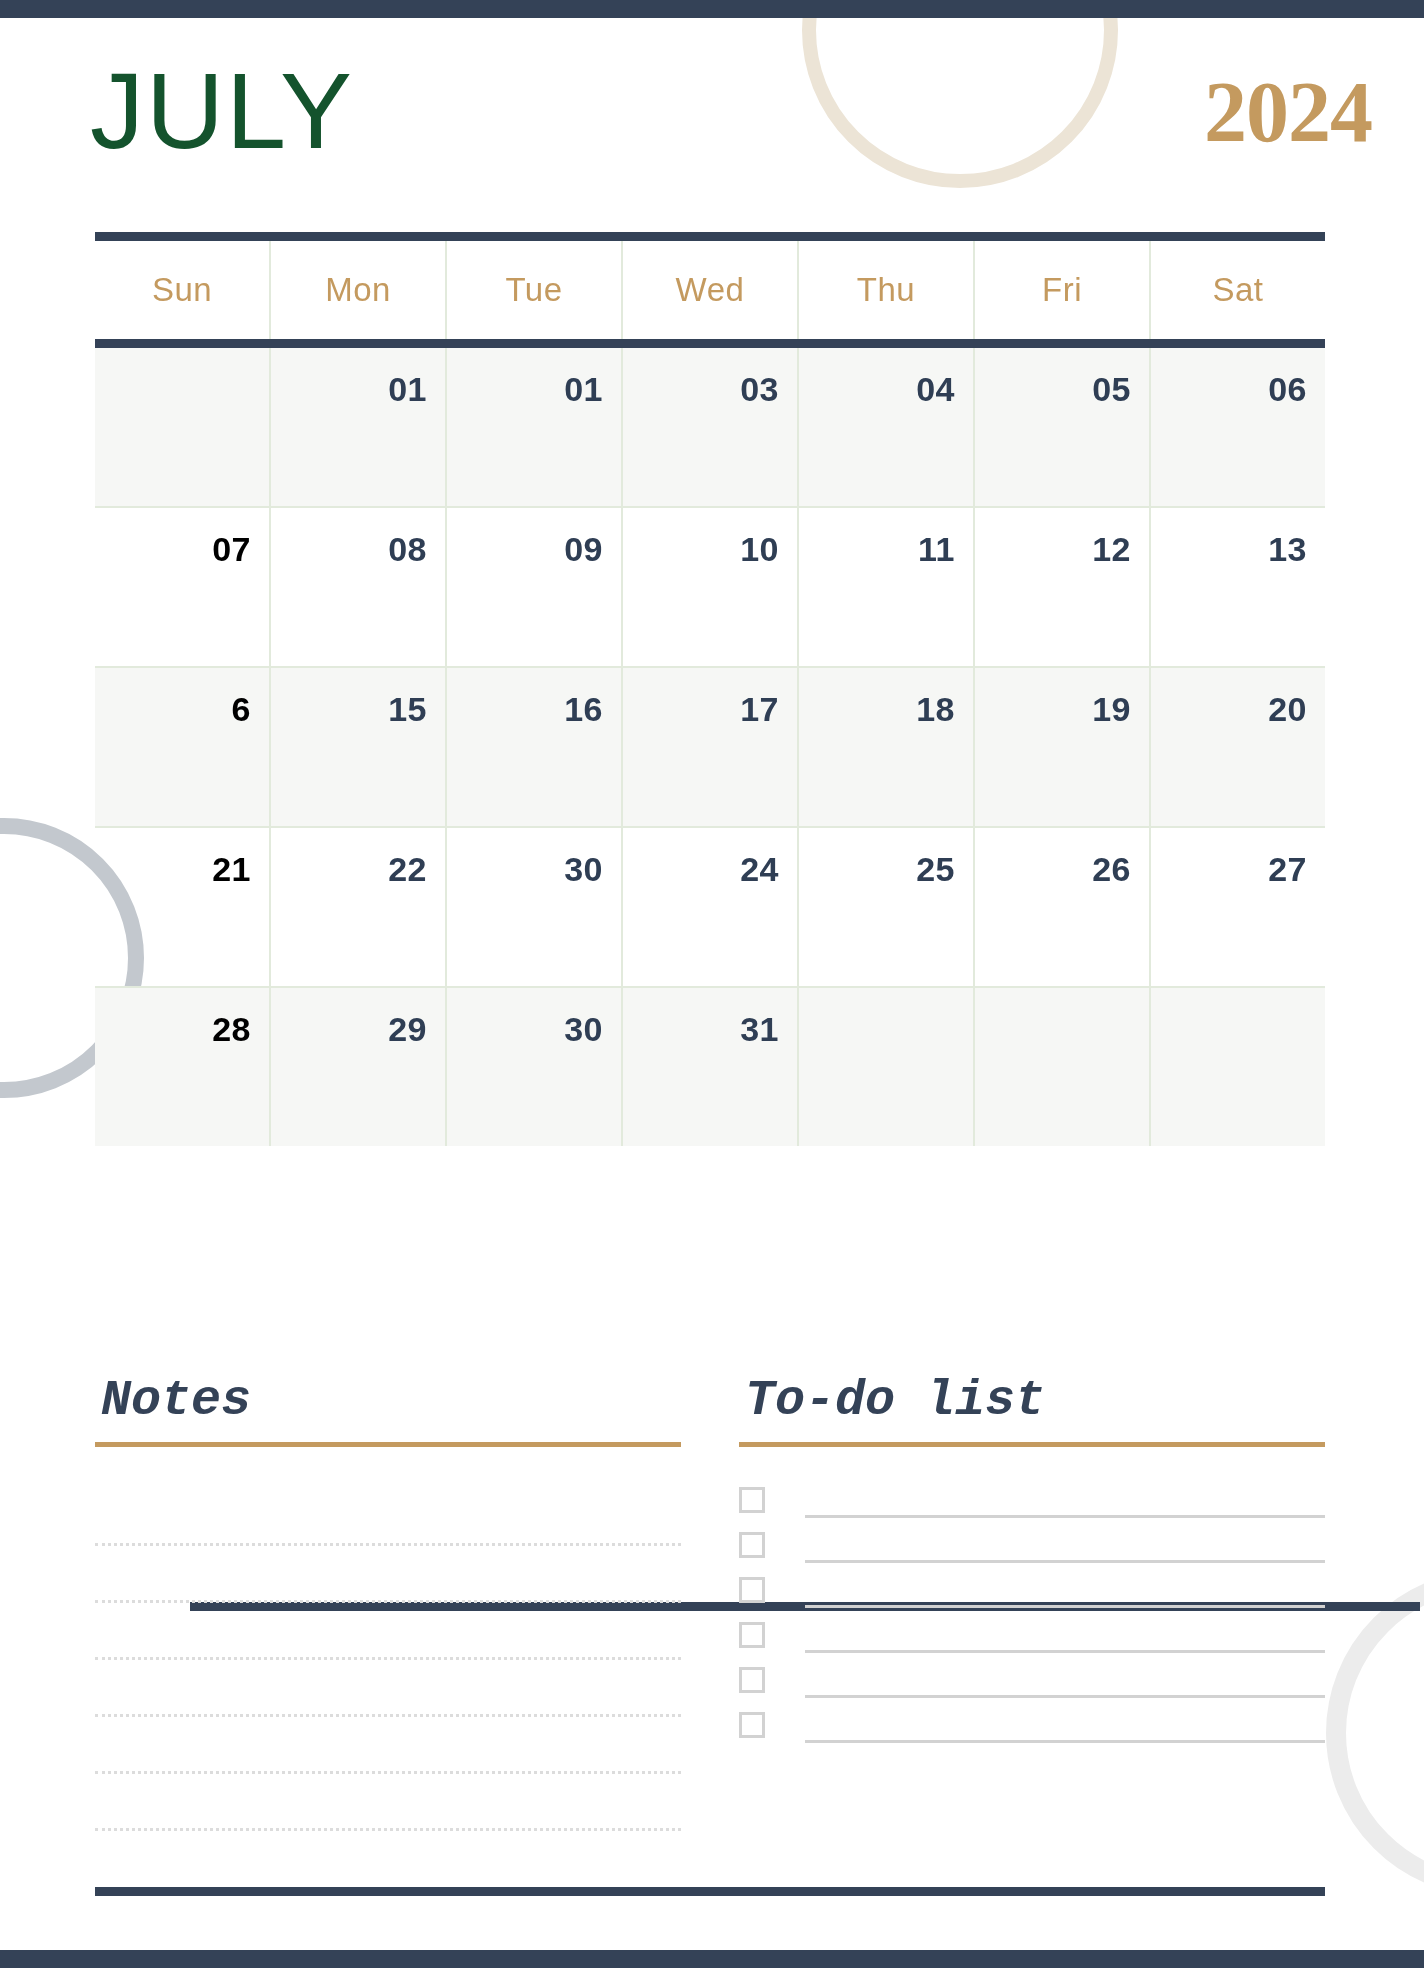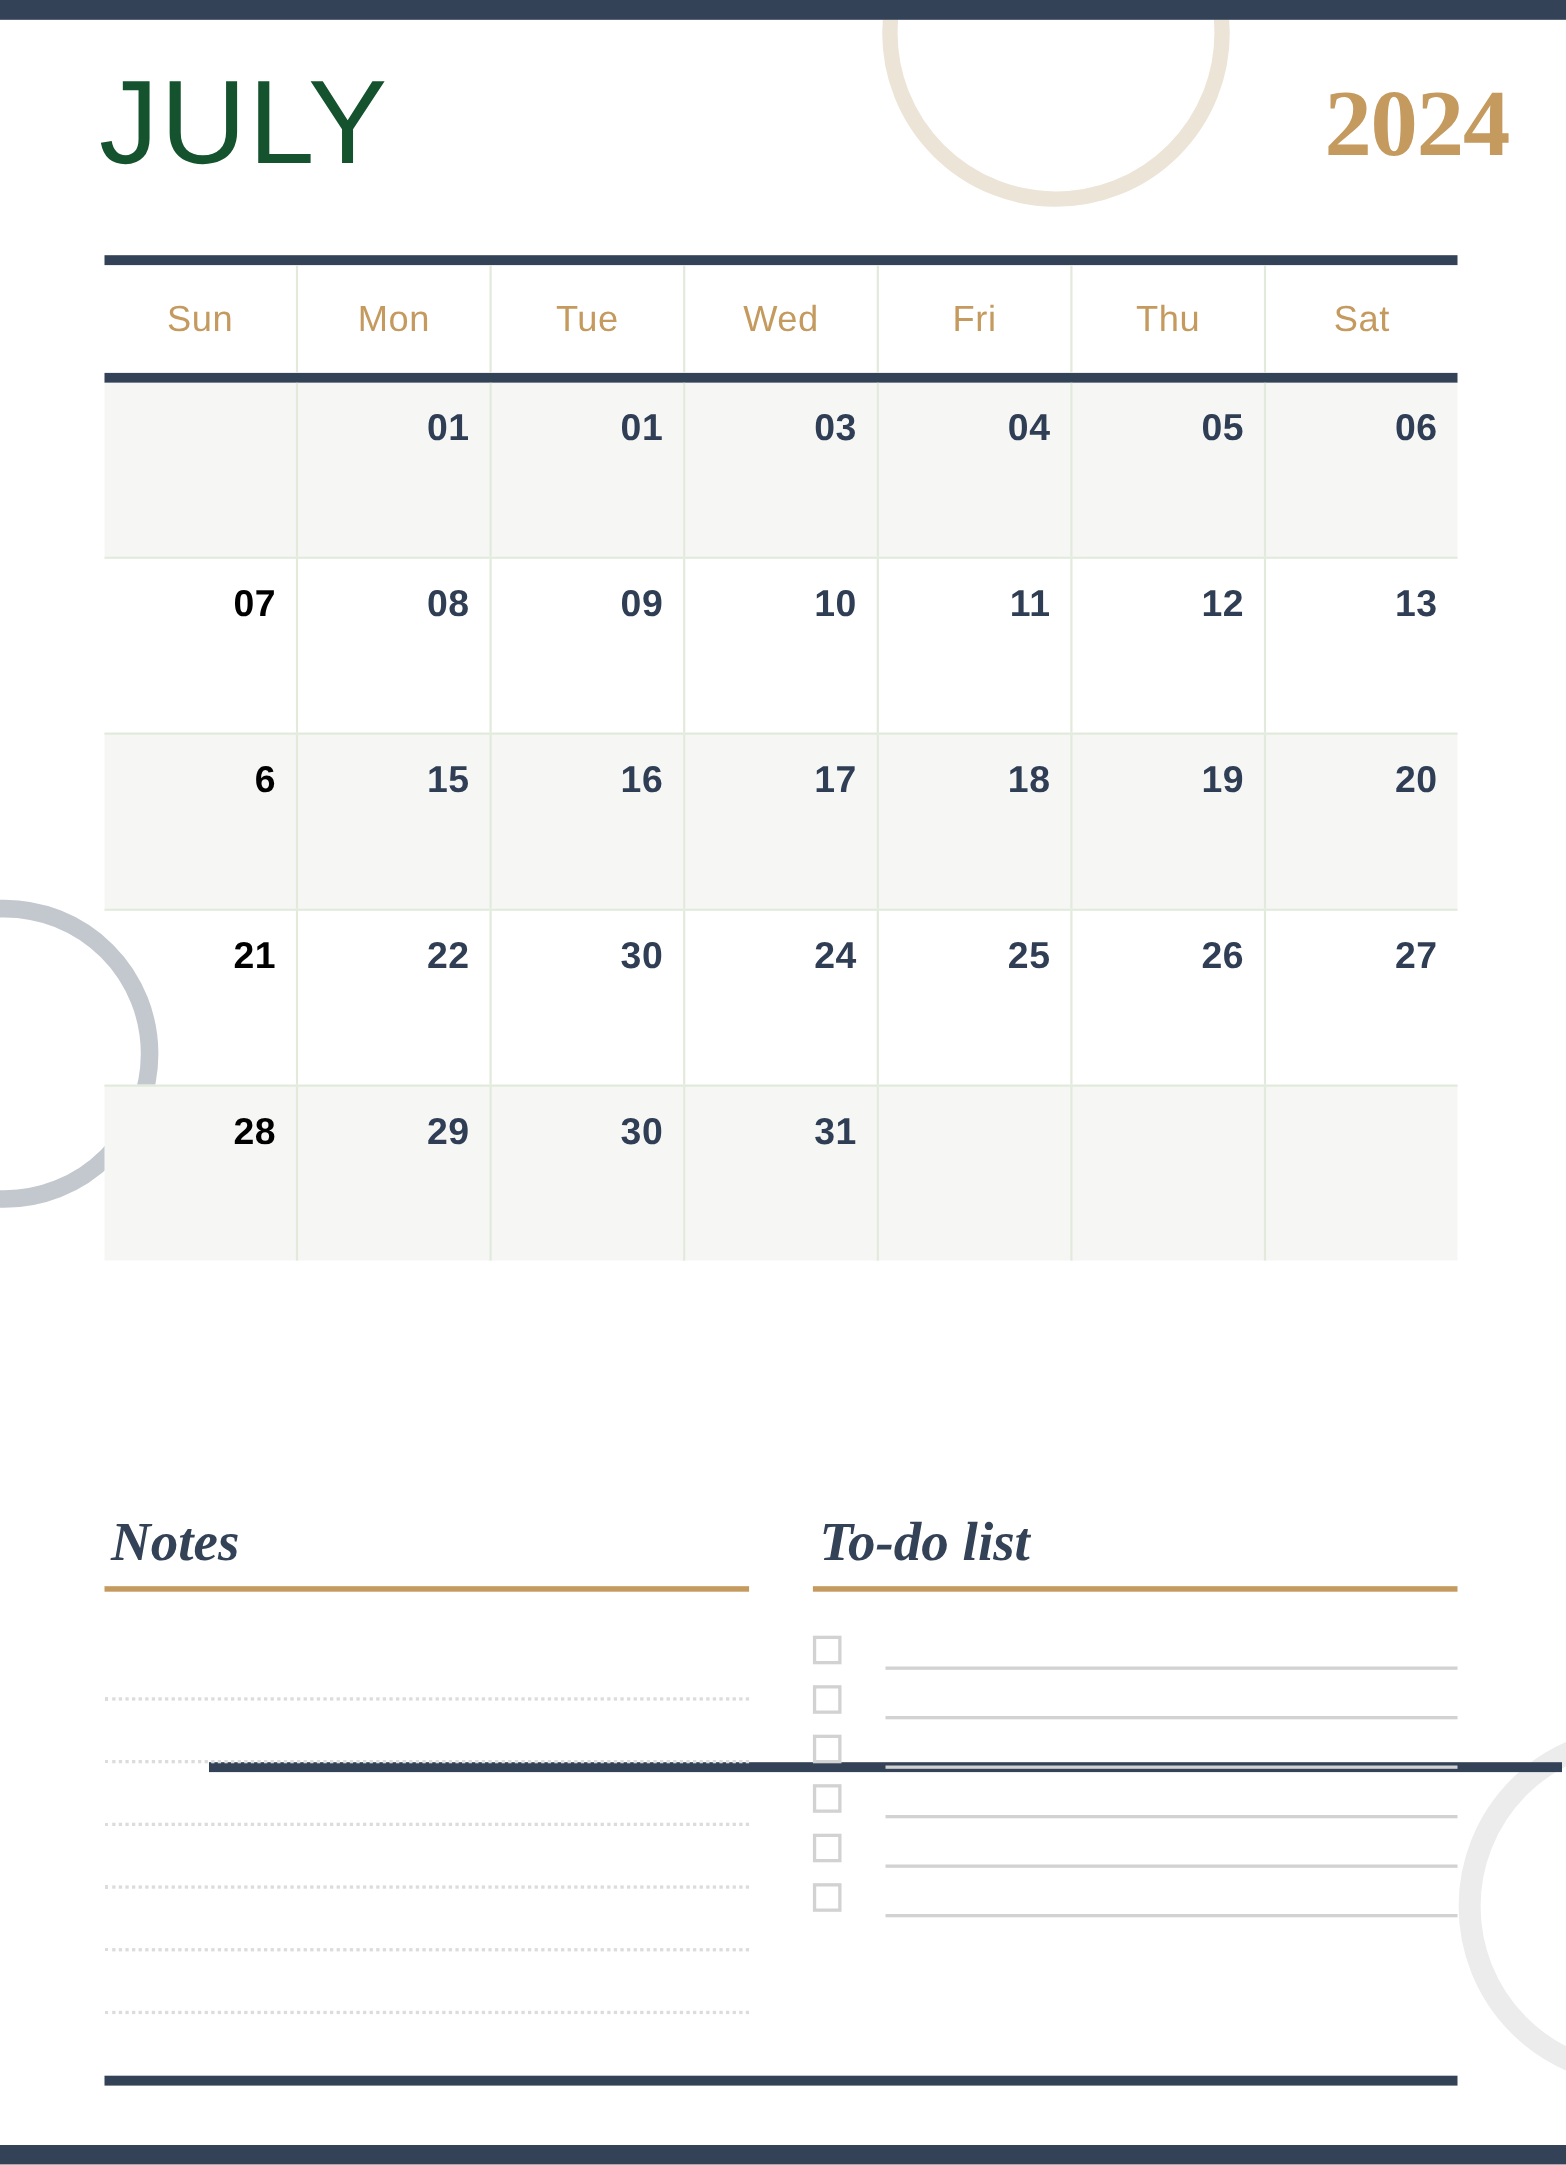--- a/index.html
+++ b/index.html
@@ -159,21 +159,21 @@
     width: 1230px;
     display: flex;
     gap: 58px;
     z-index: 2;
   }
   .panel {
     flex: 1 1 0;
     min-width: 0;
   }
   .panel-title {
-    font-family: Liberation Serif, serif;
+    font-family: Liberation Mono, monospace;
     font-style: italic;
     font-weight: 700;
     font-size: 50px;
     line-height: 62px;
     color: #344257;
     letter-spacing: 0px;
     padding-left: 6px;
   }
   .panel-rule {
     margin-top: 10px;
@@ -241,22 +241,22 @@
     <div class="year-title">2024</div>
   </div>
 
   <div class="calendar">
     <div class="rule-heavy"></div>
     <div class="weekday-row" id="weekday-row">
         <div class="weekday-cell">Sun</div>
         <div class="weekday-cell">Mon</div>
         <div class="weekday-cell">Tue</div>
         <div class="weekday-cell">Wed</div>
+        <div class="weekday-cell">Thu</div>
         <div class="weekday-cell">Fri</div>
-        <div class="weekday-cell">Thu</div>
         <div class="weekday-cell">Sat</div>
       </div>
     <div class="rule-heavy"></div>
     <div id="weeks-container">
         <div class="week-row shaded">
           <div class="day-cell"></div>
           <div class="day-cell">
             <div class="day-num">01</div>
           </div>
           <div class="day-cell">

